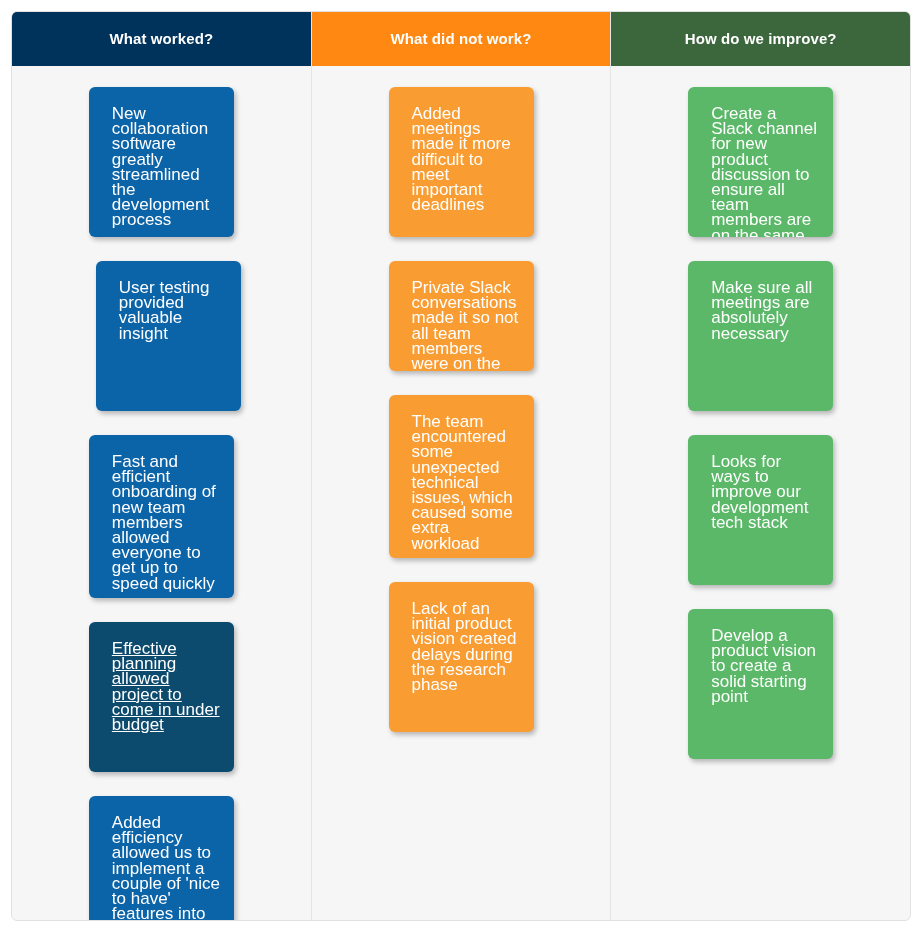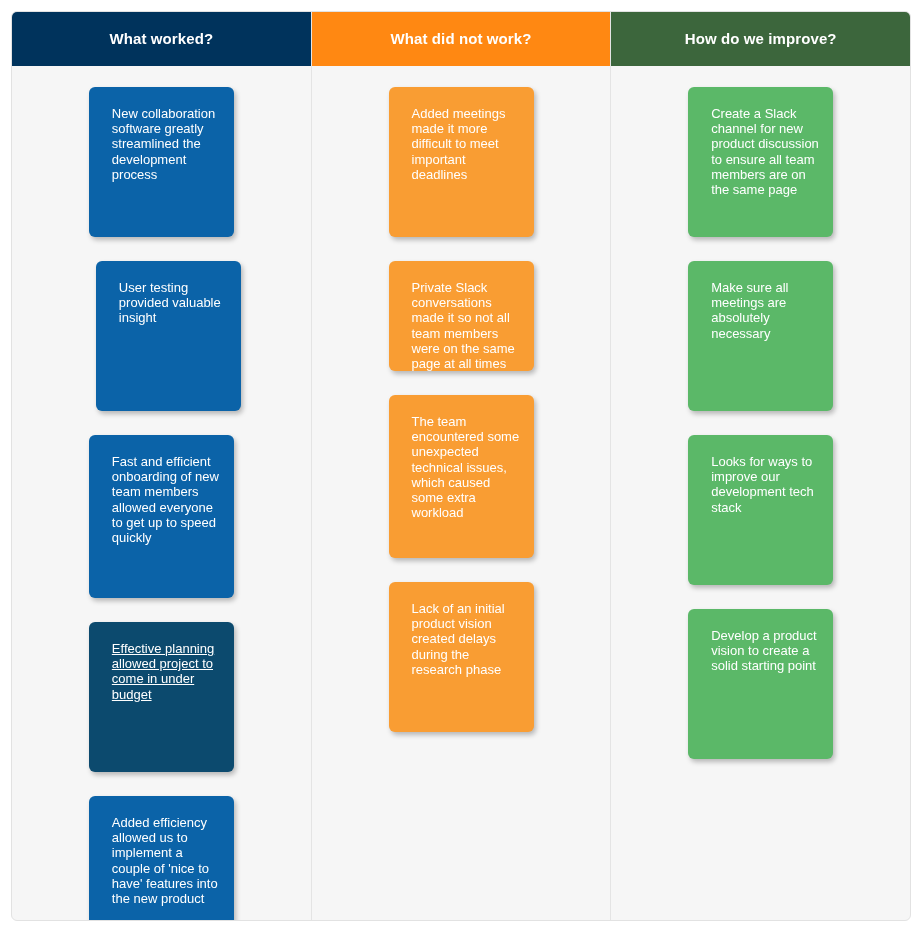--- a/index.html
+++ b/index.html
@@ -70,21 +70,21 @@
   }
 
   .card {
     width: 145px;
     border-radius: 6px;
     box-sizing: border-box;
     padding: 19px 12px 12px 23px;
     margin-bottom: 24px;
     box-shadow: 2px 3px 5px rgba(0,0,0,0.26);
     color: #ffffff;
-    font-size: 13px;
+    font-size: 17px;
     line-height: 15.2px;
     font-weight: normal;
     word-wrap: break-word;
     overflow: hidden;
   }
 
   
   .c0-0 { height: 150px; }
   .c0-1 { height: 150px; margin-left: 14px; }
   .c0-2 { height: 163px; }

